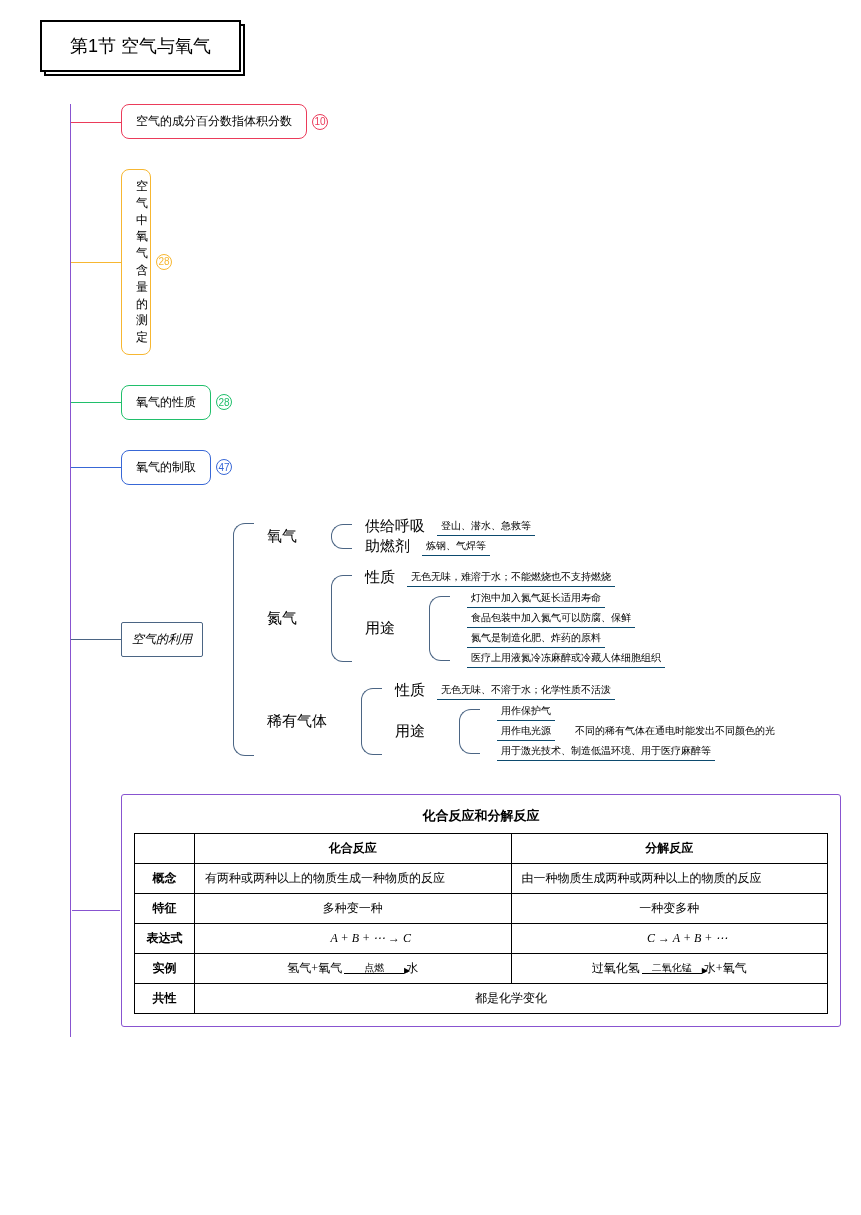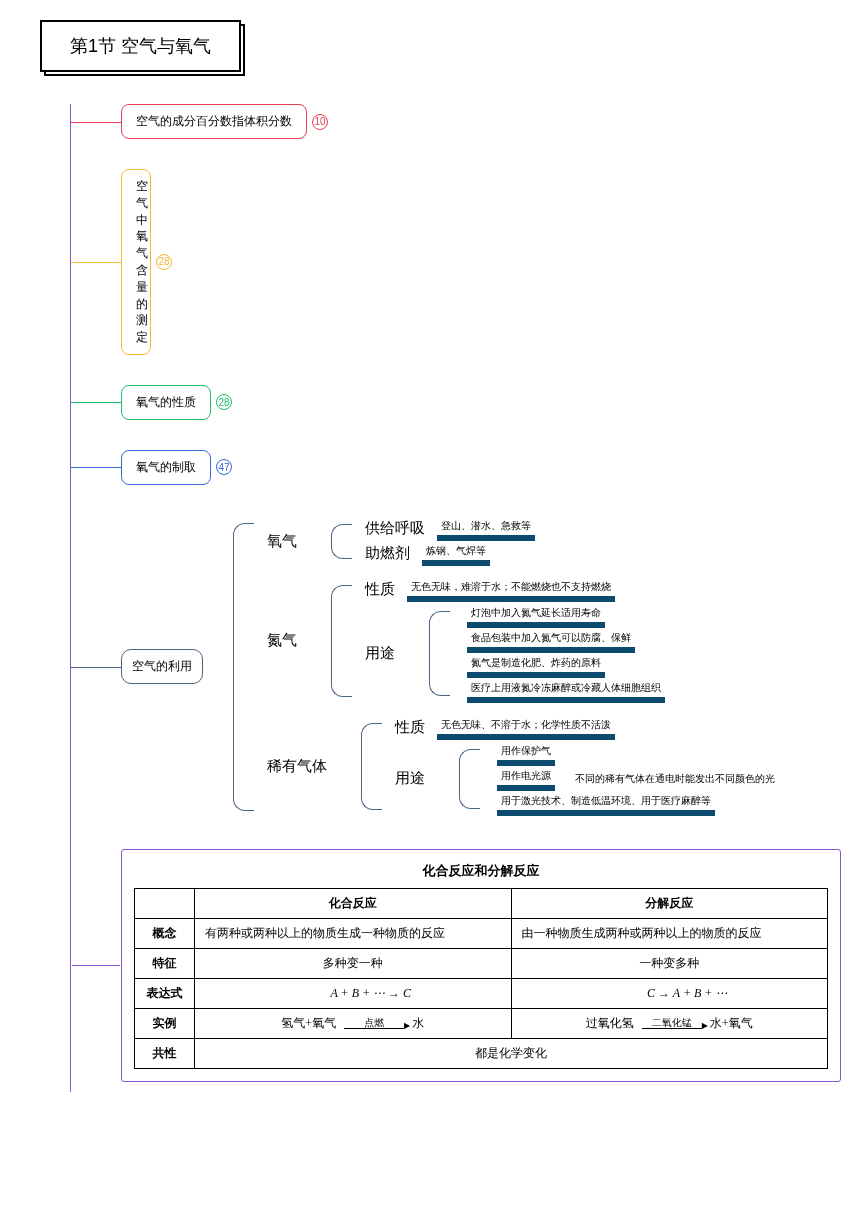--- a/index.html
+++ b/index.html
@@ -11,39 +11,39 @@
 .node { border: 1.5px solid; border-radius: 8px; padding: 8px 14px; display: inline-block; font-size: 12px; background: #fff; position: relative; }
 .badge { position: absolute; right: -22px; top: 50%; transform: translateY(-50%); width: 16px; height: 16px; border-radius: 50%; border: 1px solid; display: flex; align-items: center; justify-content: center; font-size: 10px; }
 .c-red { border-color: #eb3b5a; color: inherit; } .c-red .badge { border-color: #eb3b5a; color: #eb3b5a; }
 .c-orange { border-color: #f7b731; } .c-orange .badge { border-color: #f7b731; color: #f7b731; }
 .c-green { border-color: #20bf6b; } .c-green .badge { border-color: #20bf6b; color: #20bf6b; }
 .c-blue { border-color: #3867d6; } .c-blue .badge { border-color: #3867d6; color: #3867d6; }
 .c-indigo { border-color: #4b6584; }
 .narrow { width: 28px; text-align: center; line-height: 1.4; }
 
 .tree-wrap { display: flex; align-items: center; }
-.tree-node-box { border: 1.5px solid #4b6584; border-radius: 10px; padding: 8px 10px; font-size: 12px; background: #fff; }
+.tree-node-box { border: 1.5px solid #4b6584; border-radius: 2px; padding: 8px 10px; font-size: 12px; background: #fff; font-style: italic; }
 .row { display: flex; align-items: center; margin: 1px 0; }
 .conn { width: 30px; flex-shrink: 0; }
 .label { font-size: 15px; padding: 0 4px; white-space: nowrap; }
-.leaf { font-size: 10px; border-bottom: 6px solid #0c4a6e; padding: 2px 4px; margin-left: 8px; white-space: nowrap; text-align: center; }
+.leaf { font-size: 10px; border-bottom: 1px solid #0c4a6e; padding: 2px 4px; margin-left: 8px; white-space: nowrap; text-align: center; }
 .leaf-extra { font-size: 10px; margin-left: 20px; white-space: nowrap; }
 .curve-group { position: relative; padding-left: 30px; border-left: 0; }
 .curve-group::before { content: ''; position: absolute; left: 0; top: 8px; bottom: 8px; width: 20px; border-left: 1px solid #4b6584; border-top: 1px solid #4b6584; border-bottom: 1px solid #4b6584; border-radius: 12px 0 0 12px; }
 
 .table-section { border: 1.5px solid #8854d0; border-radius: 3px; padding: 12px; margin-top: 20px; position: relative; margin-left: 0; }
 .table-section::before { content: ''; position: absolute; left: -50px; top: 50%; width: 48px; border-top: 1.5px solid #8854d0; }
 .tbl-title { text-align: center; font-weight: bold; font-size: 13px; margin-bottom: 8px; }
 table { width: 100%; border-collapse: collapse; }
 td, th { border: 1px solid #000; padding: 6px 10px; font-size: 12px; text-align: center; font-family: "SimSun", serif; }
 th { font-weight: bold; }
 .row-head { font-weight: bold; width: 60px; }
 .formula { font-style: italic; font-family: serif; padding-left: 46px; }
 .left-txt { text-align: left; }
-.reaction { display: inline-flex; align-items: center; justify-content: center; gap: 8px; }
+.reaction { display: inline-flex; align-items: center; justify-content: center; gap: 2px; }
 .arrow-box { display: inline-flex; flex-direction: column; align-items: center; line-height: 1; }
 .arrow-top { font-size: 10px; }
 .arrow-line { border-top: 1px solid #000; width: 60px; position: relative; }
 .arrow-line::after { content: '▶'; position: absolute; right: -6px; top: -7px; font-size: 8px; }
 </style>
 </head>
 <body>
 
 
 

